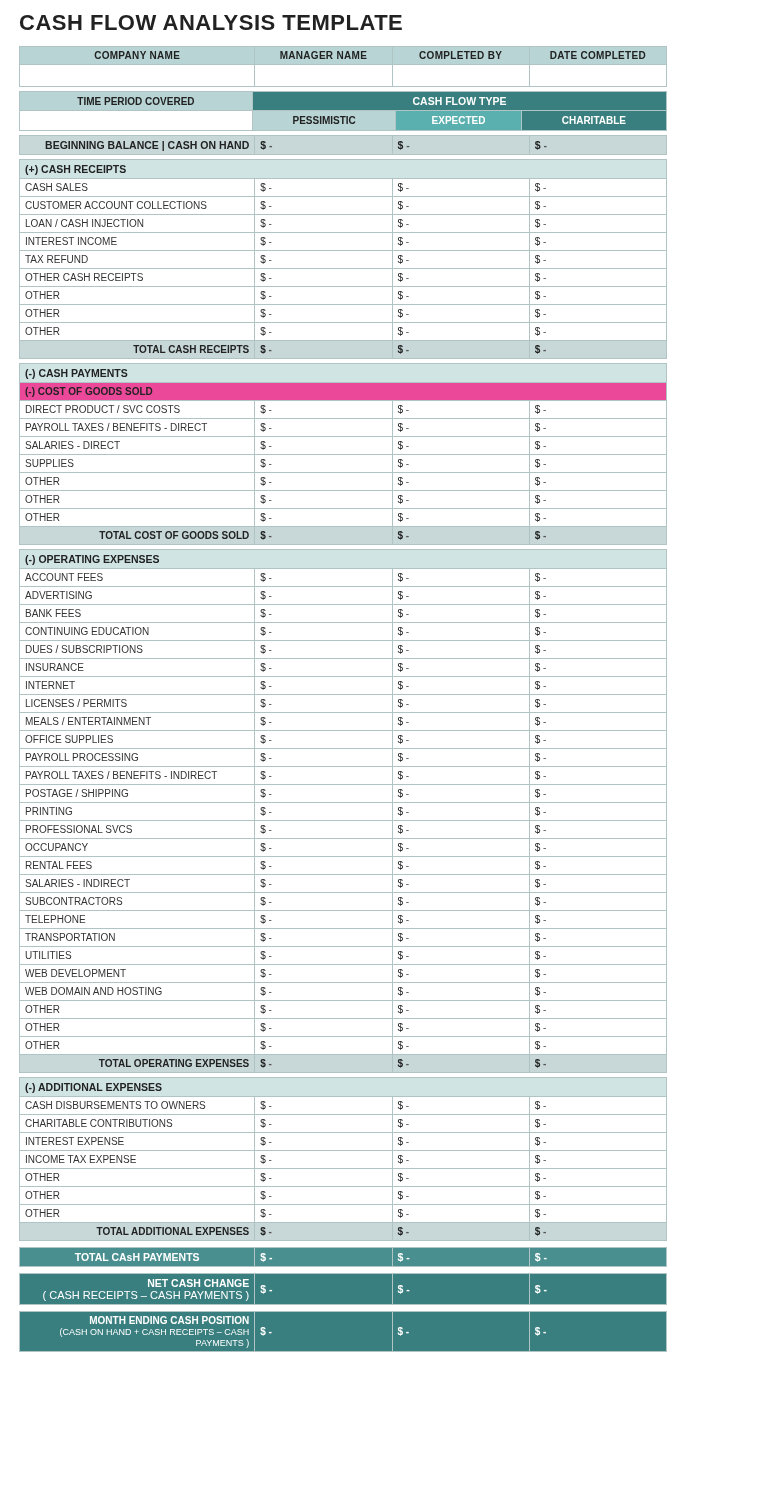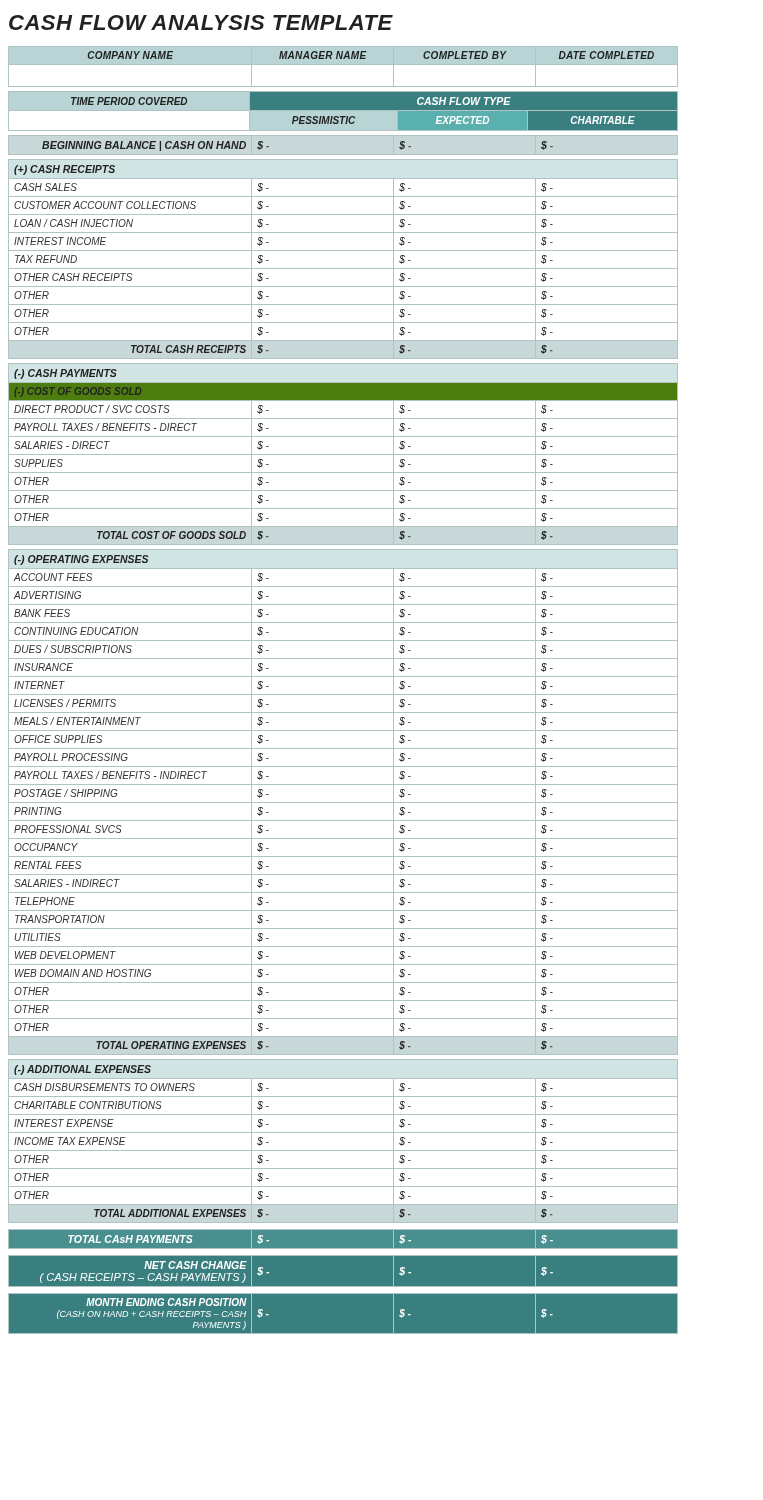--- a/index.html
+++ b/index.html
@@ -4,23 +4,22 @@
   <style>
     * { margin: 0; padding: 0; box-sizing: border-box; }
     body {
       font-family: Arial, sans-serif;
       background: #fff;
       width: 763px;
       font-size: 11px;
       color: #222;
     }
     .page {
-      padding: 10px 8px;
+      padding: 10px 19px;
       width: 686px;
-      font-style: italic;
     }
     h1 {
       font-size: 22px;
       font-weight: bold;
       color: #222;
       margin-bottom: 10px;
       letter-spacing: 0.5px;
     }
     table {
       width: 100%;
@@ -52,21 +51,21 @@
       text-align: right;
       font-size: 10.5px;
     }
     .section-header-row td {
       background: #d0e4e4;
       font-weight: bold;
       font-size: 10.5px;
       color: #222;
     }
     .subsection-header-row td {
-      background: #4d7c0f;
+      background: #ec4899;
       font-weight: bold;
       font-size: 10px;
       color: #222;
     }
     .data-row td {
       background: #fff;
       font-size: 10px;
     }
     .data-row td:first-child {
       color: #333;
@@ -416,20 +415,26 @@
           <td class="col-money"><span>$</span>&nbsp;<span class="dash-val">-</span></td>
           <td class="col-money"><span>$</span>&nbsp;<span class="dash-val">-</span></td>
         </tr>
     <tr class="data-row">
           <td class="col-label">SALARIES - INDIRECT</td>
           <td class="col-money"><span>$</span>&nbsp;<span class="dash-val">-</span></td>
           <td class="col-money"><span>$</span>&nbsp;<span class="dash-val">-</span></td>
           <td class="col-money"><span>$</span>&nbsp;<span class="dash-val">-</span></td>
         </tr>
     <tr class="data-row">
+          <td class="col-label">SUBCONTRACTORS</td>
+          <td class="col-money"><span>$</span>&nbsp;<span class="dash-val">-</span></td>
+          <td class="col-money"><span>$</span>&nbsp;<span class="dash-val">-</span></td>
+          <td class="col-money"><span>$</span>&nbsp;<span class="dash-val">-</span></td>
+        </tr>
+    <tr class="data-row">
           <td class="col-label">TELEPHONE</td>
           <td class="col-money"><span>$</span>&nbsp;<span class="dash-val">-</span></td>
           <td class="col-money"><span>$</span>&nbsp;<span class="dash-val">-</span></td>
           <td class="col-money"><span>$</span>&nbsp;<span class="dash-val">-</span></td>
         </tr>
     <tr class="data-row">
           <td class="col-label">TRANSPORTATION</td>
           <td class="col-money"><span>$</span>&nbsp;<span class="dash-val">-</span></td>
           <td class="col-money"><span>$</span>&nbsp;<span class="dash-val">-</span></td>
           <td class="col-money"><span>$</span>&nbsp;<span class="dash-val">-</span></td>

